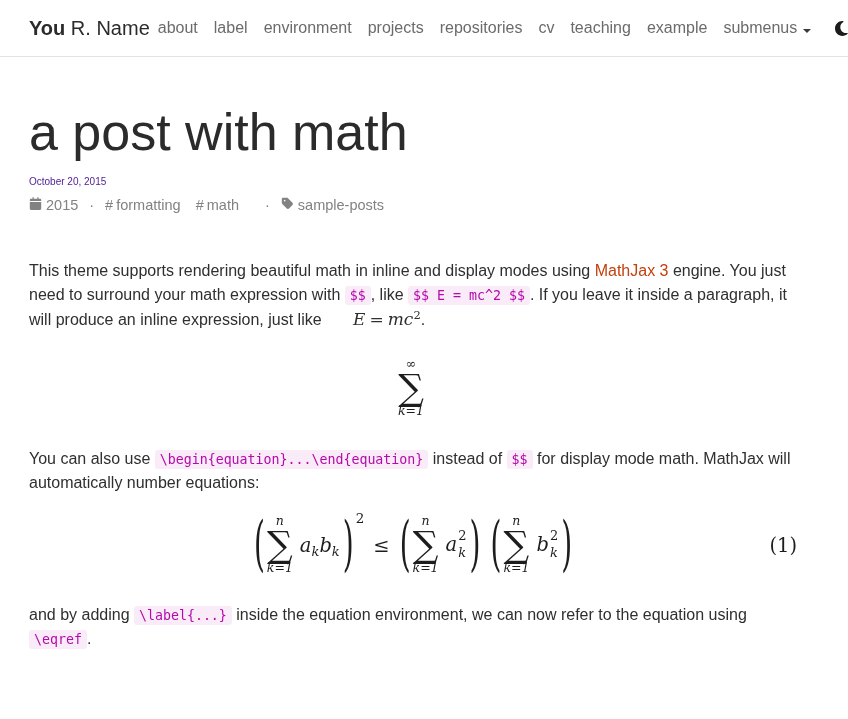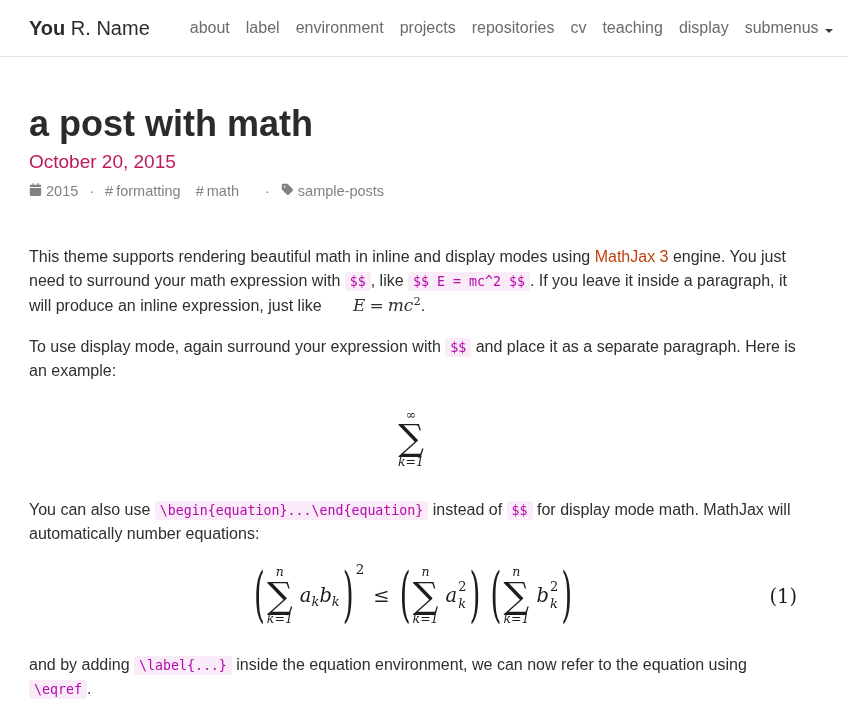--- a/index.html
+++ b/index.html
@@ -9,45 +9,45 @@
     font-family: "Liberation Sans", "DejaVu Sans", sans-serif;
     color: #212529;
     font-size: 16px;
     -webkit-font-smoothing: antialiased;
   }
 
   
   .navbar {
     display: flex; justify-content: space-between; align-items: center;
     height: 57px; padding: 0 30px 0 29px;
-    background: #fff; border-bottom: 1px solid #e3e3e3; gap: 32px;
+    background: #fff; border-bottom: 1px solid #e3e3e3;
   }
   .brand { font-size: 20px; color: #2b2b2b; text-decoration: none; white-space: nowrap; }
   .brand .b-first { font-weight: 700; }
   .nav { display: flex; align-items: center; list-style: none; margin: 0; padding: 0; }
   .nav li { display: flex; align-items: center; }
   .nav a {
     padding: 0 8px; color: #6b6b6b; font-size: 16px;
     text-decoration: none; white-space: nowrap;
   }
   .caret {
     display: inline-block; margin-left: 6px;
     border-top: 4px solid #3a3a3a;
     border-left: 4px solid transparent;
     border-right: 4px solid transparent;
   }
   .moon-btn { margin-left: 12px; padding: 0 4px; display: flex; align-items: center; cursor: pointer; background:none; border:none; }
 
   
   main { padding: 46px 51px 40px 29px; }
   h1.post-title {
-    margin: 0 0 7px; font-size: 36px; font-weight: 700;
+    margin: 0 0 13px; font-size: 52px; font-weight: 400;
     line-height: 1.15; color: #2b2b2b;
   }
-  .post-date { margin: 0 0 10px; font-size: 19px; color: #be185d; }
+  .post-date { margin: 0 0 10px; font-size: 10px; color: #4c1d95; }
   .post-meta {
     display: flex; align-items: flex-start; margin: 0 0 46px;
     font-size: 14.5px; color: #828282;
   }
   .post-meta a { color: #828282; text-decoration: none; }
   .meta-icon { display: inline-flex; margin-right: 4px; color: #828282; }
   .meta-sep { margin: 0 11px; }
   .meta-tag { margin-right: 15px; }
   .meta-tag:last-of-type { margin-right: 0; }
   .hashpfx { margin-right: 3px; }
@@ -118,21 +118,21 @@
     <li>
         <a href="#">repositories</a>
       </li>
     <li>
         <a href="#">cv</a>
       </li>
     <li>
         <a href="#">teaching</a>
       </li>
     <li>
-        <a href="#">display</a>
+        <a href="#">example</a>
       </li>
     <li>
       <a href="#"><span>submenus</span><span class="caret"></span></a>
     </li>
     <li>
       <button class="moon-btn">
         <span style="display:inline-flex;">
           <svg width="17" height="17" viewBox="0 0 512 512" fill="#1c1c1c">
               <path d="M223.5 32C100 32 0 132.3 0 256S100 480 223.5 480c60.6 0 115.5-24.2 155.8-63.4c5-4.9 6.3-12.5 3.1-18.7s-10.1-9.7-17-8.5c-9.8 1.7-19.8 2.6-30.1 2.6c-96.9 0-175.5-78.8-175.5-176c0-65.8 36-123.1 89.3-153.3c6.1-3.5 9.2-10.5 7.7-17.3s-7.3-11.9-14.3-12.5c-6.3-.5-12.6-.8-19-.8z"></path>
             </svg>
@@ -163,21 +163,20 @@
           </svg>
       </span>
       <a href="#">sample-posts</a>
     </div>
   </header>
 
   <article>
 
     <p class="body-p"><span>This theme supports rendering beautiful math in inline and display modes using </span><a href="#" class="postlink">MathJax 3</a><span> engine. You just need to surround your math expression with </span><code class="inline">$$</code><span>, like </span><code class="inline">$$ E = mc^2 $$</code><span>. If you leave it inside a paragraph, it will produce an inline expression, just like </span><span class="imath"><span class="it">E</span><span class="eqs">=</span><span class="it">mc</span><span class="msup-i">2</span></span><span>.</span></p>
 
-    <p class="body-p"><span>To use display mode, again surround your expression with </span><code class="inline">$$</code><span> and place it as a separate paragraph. Here is an example:</span></p>
 
     <div class="eqwrap eq1">
       <span class="sum">
         <span class="lim">∞</span>
         <span class="sigma">∑</span>
         <span class="lim it">k=1</span>
       </span>
     </div>
 
     <p class="body-p"><span>You can also use </span><code class="inline">\begin{equation}...\end{equation}</code><span> instead of </span><code class="inline">$$</code><span> for display mode math. MathJax will automatically number equations:</span></p>

